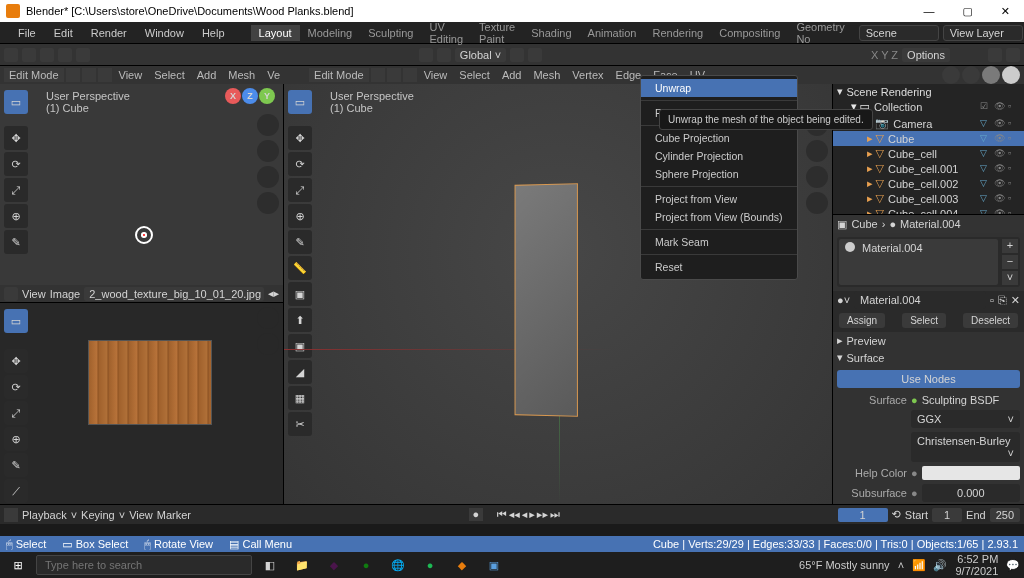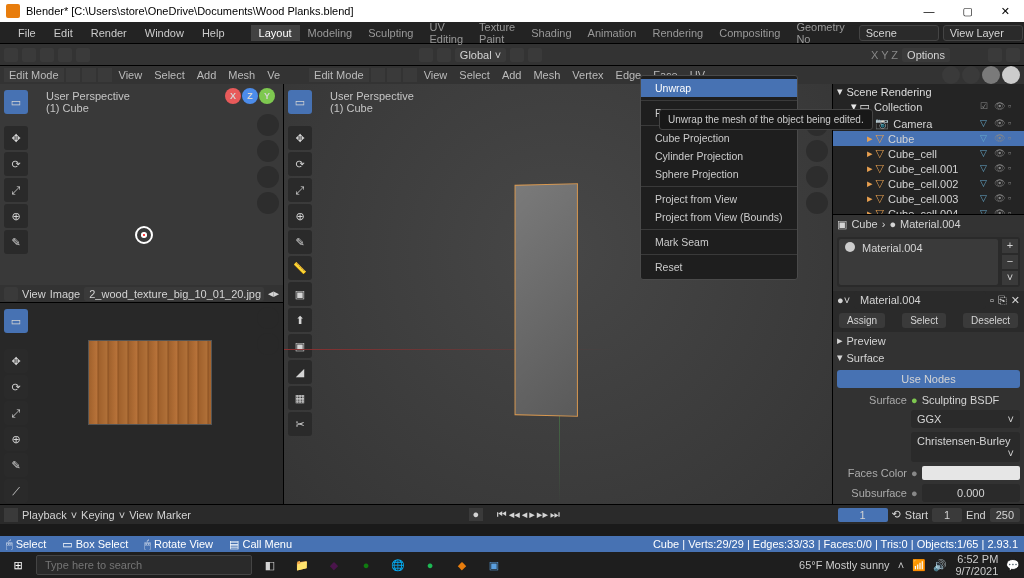--- a/index.html
+++ b/index.html
@@ -397,21 +397,21 @@
       </div>
       <div class="prow">
         <span class="lbl"></span>
         <div class="pfield" style="flex:1;margin:0"><span>GGX</span> <span style="float:right">˅</span></div>
       </div>
       <div class="prow">
         <span class="lbl"></span>
         <div class="pfield" style="flex:1;margin:0"><span>Christensen-Burley</span> <span style="float:right">˅</span></div>
       </div>
       <div class="prow">
-        <span class="lbl">Faces Color</span>
+        <span class="lbl">Help Color</span>
         <span style="color:#888">●</span>
         <div style="flex:1;height:14px;background:#e6e6e6;border-radius:2px"></div>
       </div>
       <div class="prow">
         <span class="lbl">Subsurface</span>
         <span style="color:#888">●</span>
         <div class="pfield" style="flex:1;margin:0;text-align:center">0.000</div>
       </div>
     </div>
   </div>

